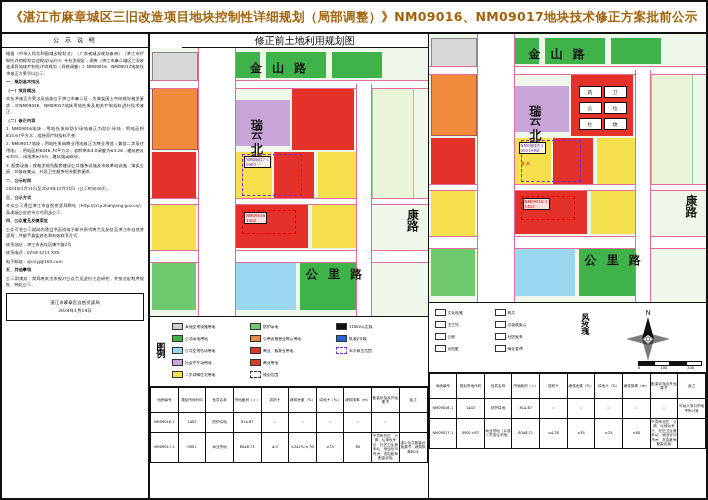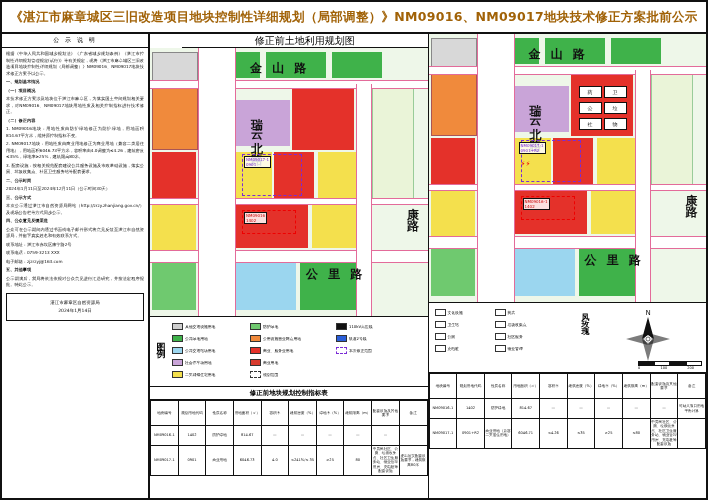--- a/index.html
+++ b/index.html
@@ -183,21 +183,20 @@
         <div class="lgrow" style="left:186px;top:18px;">
             <span class="sw" style="background:#2b5fd9"></span>
             <span>轨道2号线</span>
           </div>
         <div class="lgrow" style="left:186px;top:30px;">
             <span class="sw" style="background:#fff;border:1px dashed #7a2bd6"></span>
             <span>本次修正范围</span>
           </div>
       </div>
 
-      <div class="tbl-title">修正前地块规划控制指标表</div>
       <table class="ind">
         <tbody>
             <tr>
           <th>地块编号</th>
           <th>规划用地代码</th>
           <th>性质名称</th>
           <th>用地面积（㎡）</th>
           <th>容积率</th>
           <th>建筑密度（%）</th>
           <th>绿地率（%）</th>

